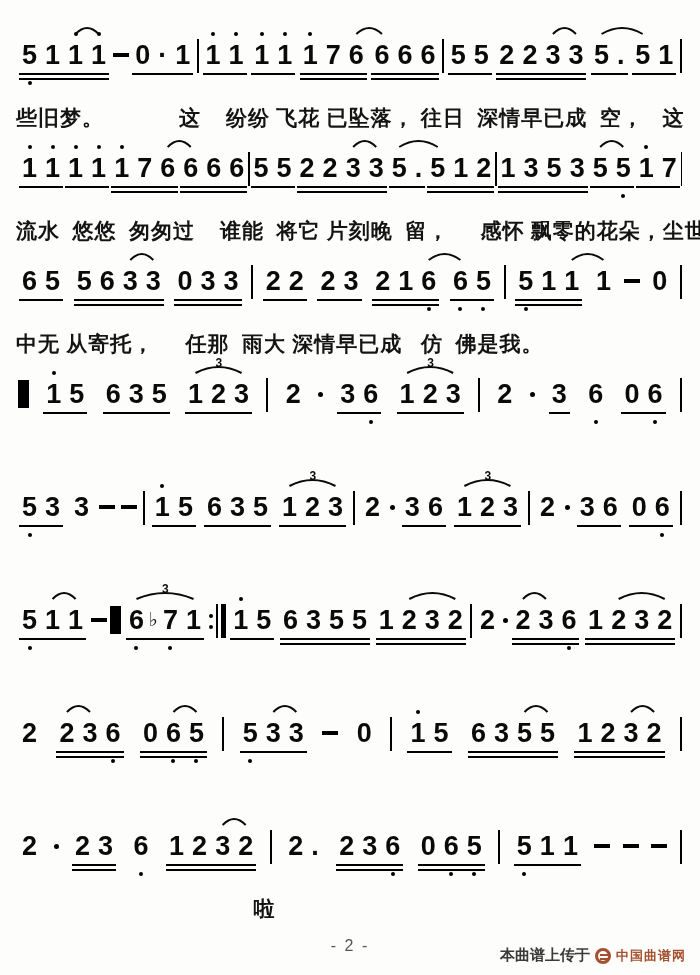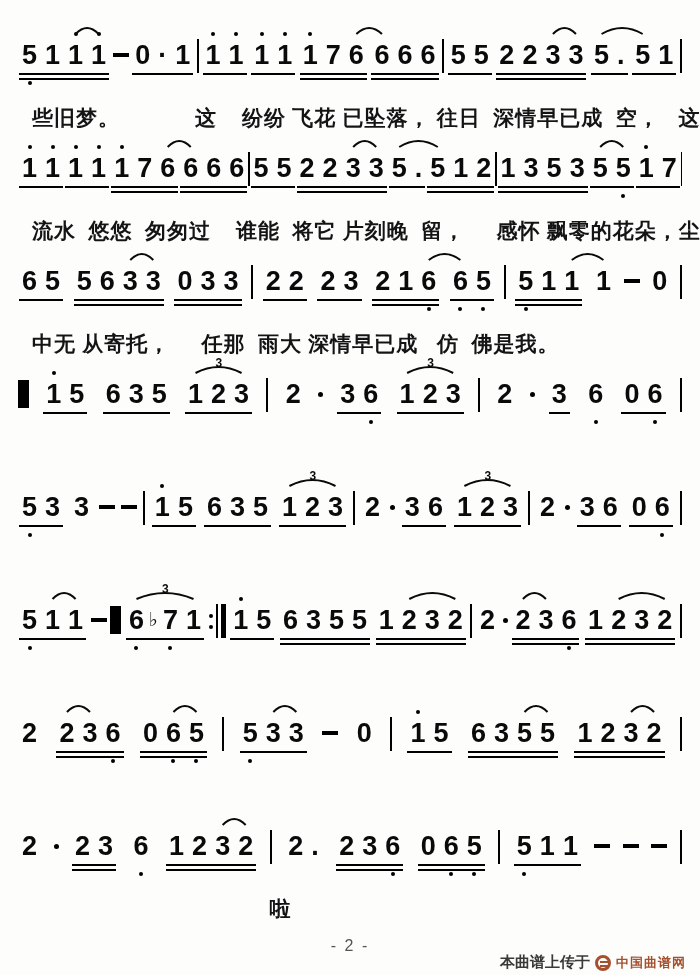--- a/index.html
+++ b/index.html
@@ -37,32 +37,32 @@
   .block{width:11px;height:28px;background:#000;margin-top:13px;}
   .repeat{display:inline-flex;align-items:center;margin-top:11px;gap:3px;}
   .repeat .rdots{display:flex;flex-direction:column;gap:7px;}
   .repeat .rdots i{width:4px;height:4px;border-radius:50%;background:#000;display:block;}
   .repeat .thin{width:2px;height:34px;background:#000;}
   .repeat .thick{width:5px;height:34px;background:#000;}
   .slur-layer{position:absolute;left:0;top:0;pointer-events:none;overflow:visible;}
   .slur-layer path{stroke:#0a0a0a;stroke-width:2;fill:none;}
   .slur-layer text{font-size:12px;font-weight:700;fill:#0a0a0a;}
   .lyrics{
-    margin-top:16px;padding-left:32px;
+    margin-top:16px;padding-left:16px;
     font-size:21px;font-weight:700;letter-spacing:1px;
     white-space:pre;color:#141414;
     font-family:"Liberation Serif","DejaVu Serif",serif;
   }
   .footer{position:absolute;left:0;right:0;bottom:12px;height:26px;}
   .page-number{
     position:absolute;left:0;right:0;text-align:center;
     font-size:16px;color:#555;letter-spacing:2px;
   }
   .credit{
-    position:absolute;right:14px;top:16px;
+    position:absolute;right:14px;top:9px;
     display:flex;align-items:center;gap:5px;
     font-size:15px;font-weight:700;color:#3a3a3a;
   }
   .site-logo{
     width:16px;height:16px;border-radius:50%;
     border:3px solid #a5502f;box-sizing:border-box;position:relative;
   }
   .site-logo::after{
     content:"";position:absolute;left:2px;right:-2px;top:3px;height:2px;
     background:#a5502f;box-shadow:0 4px 0 #a5502f;

